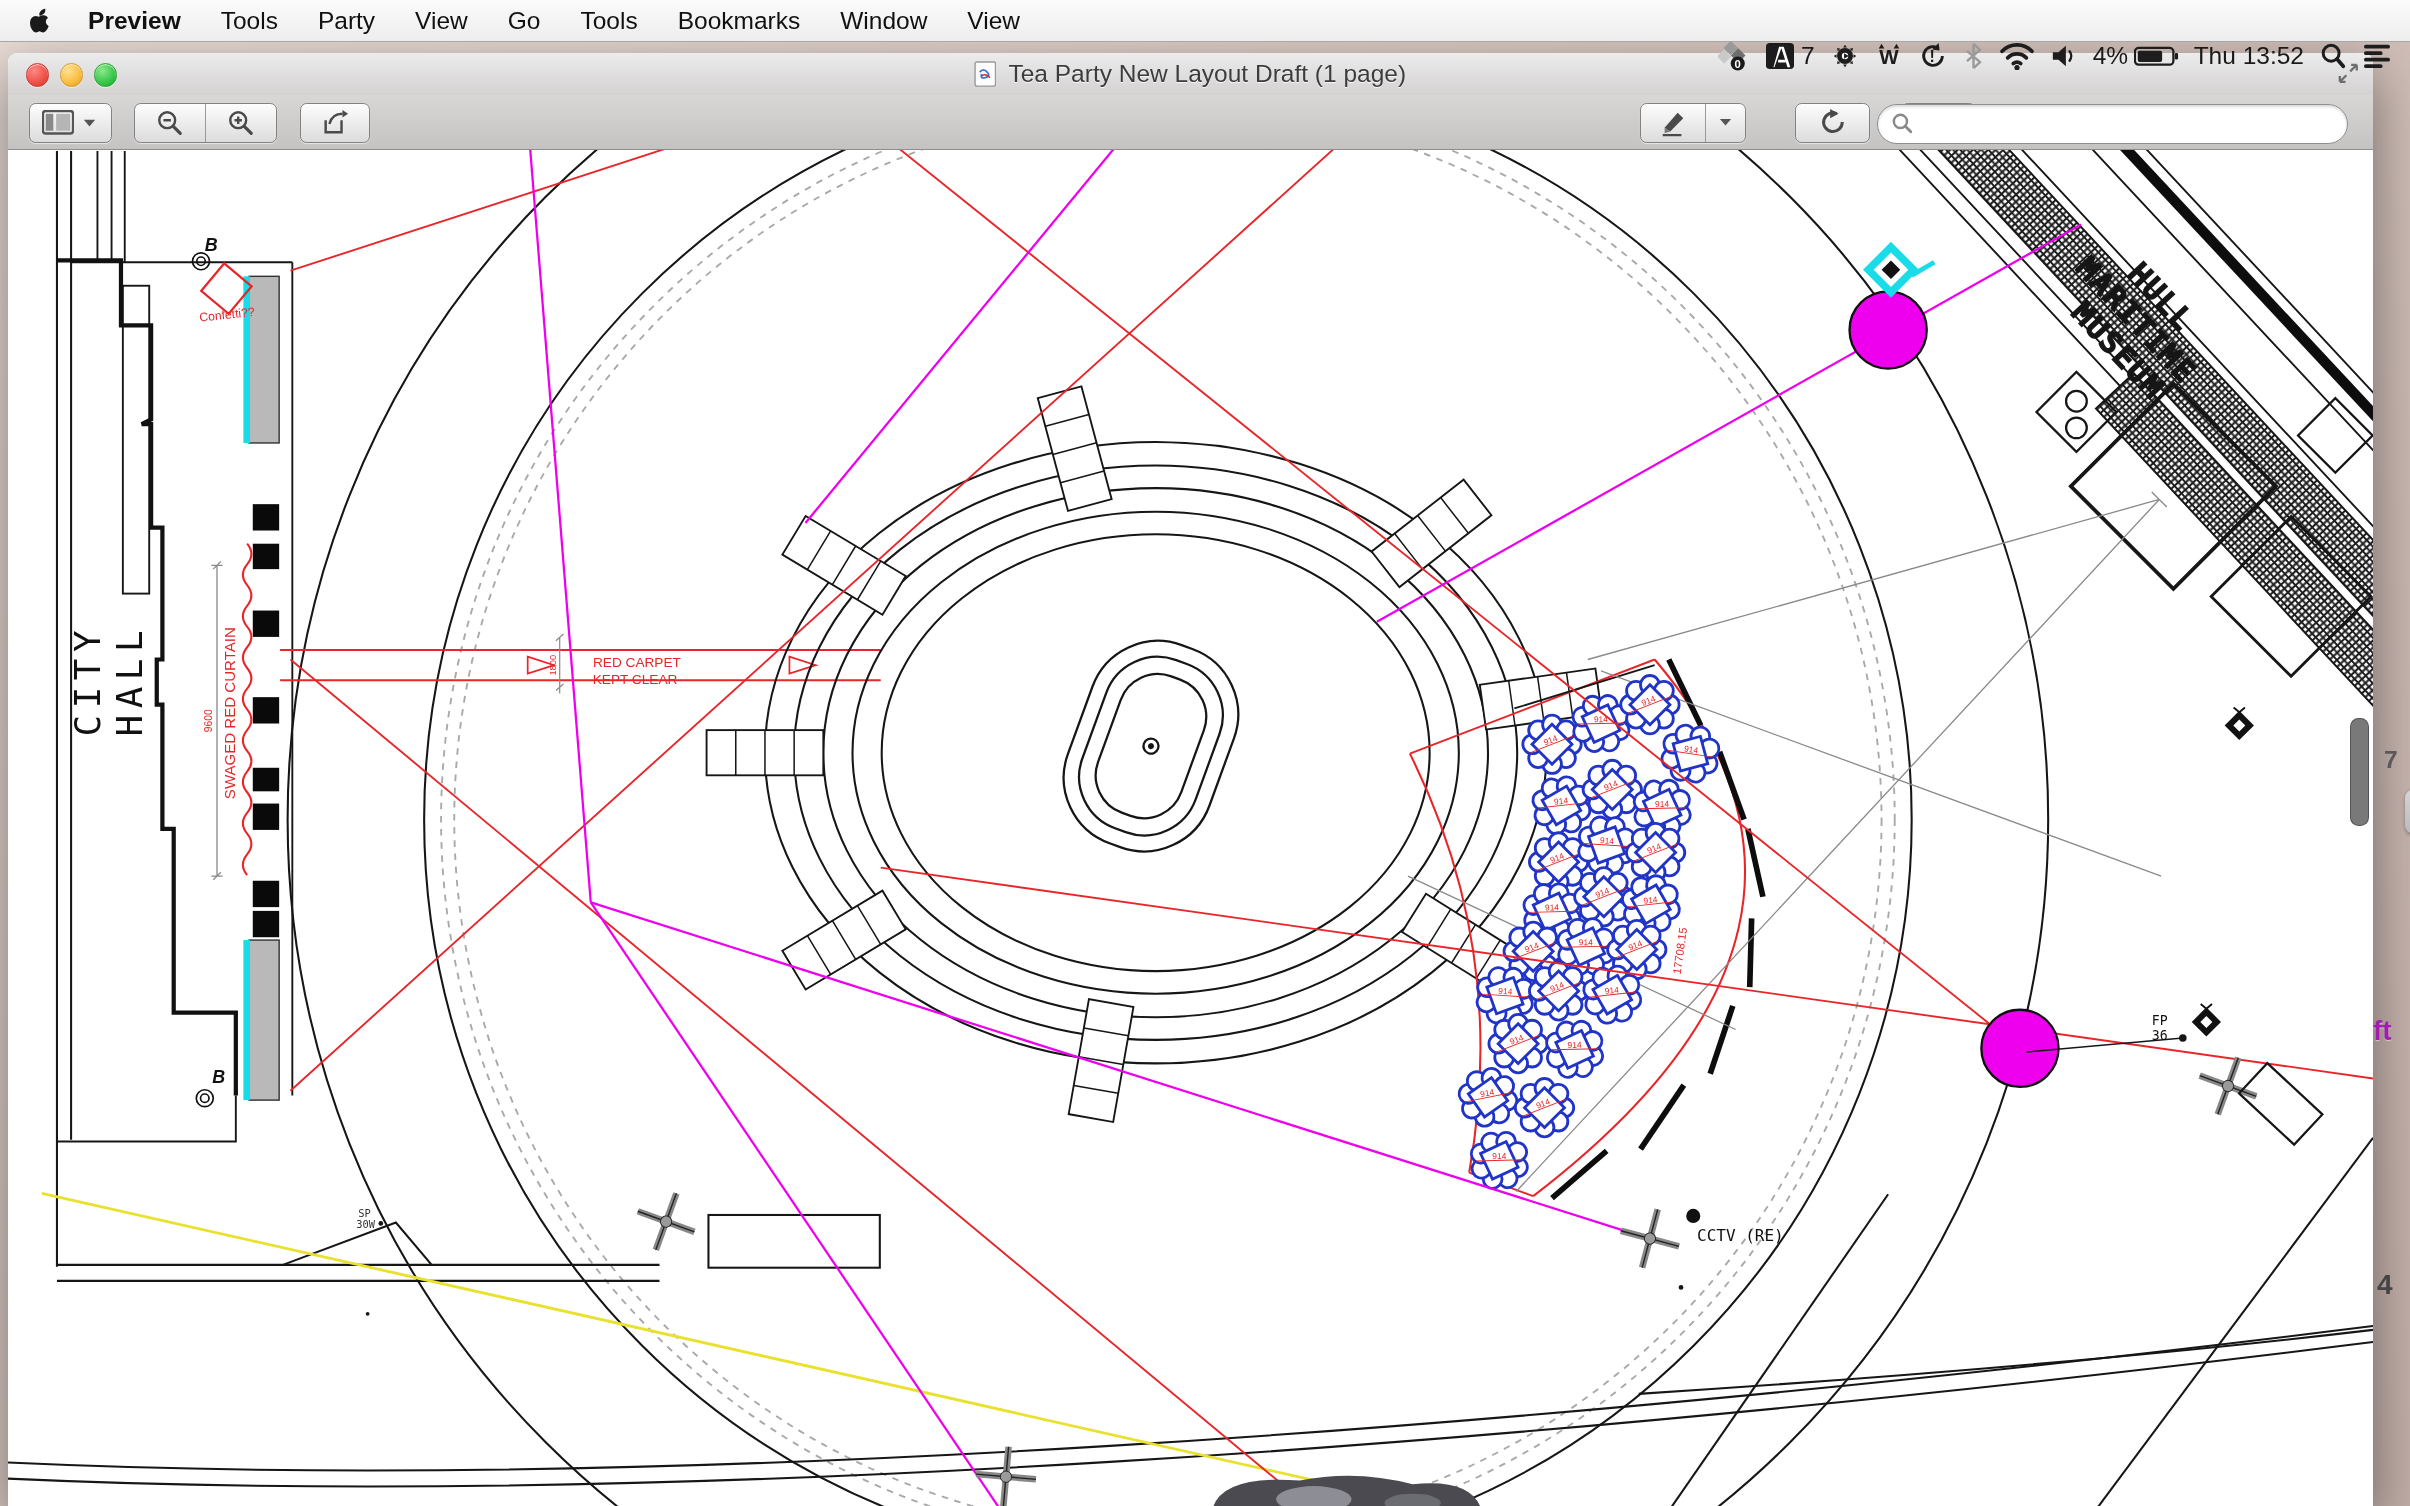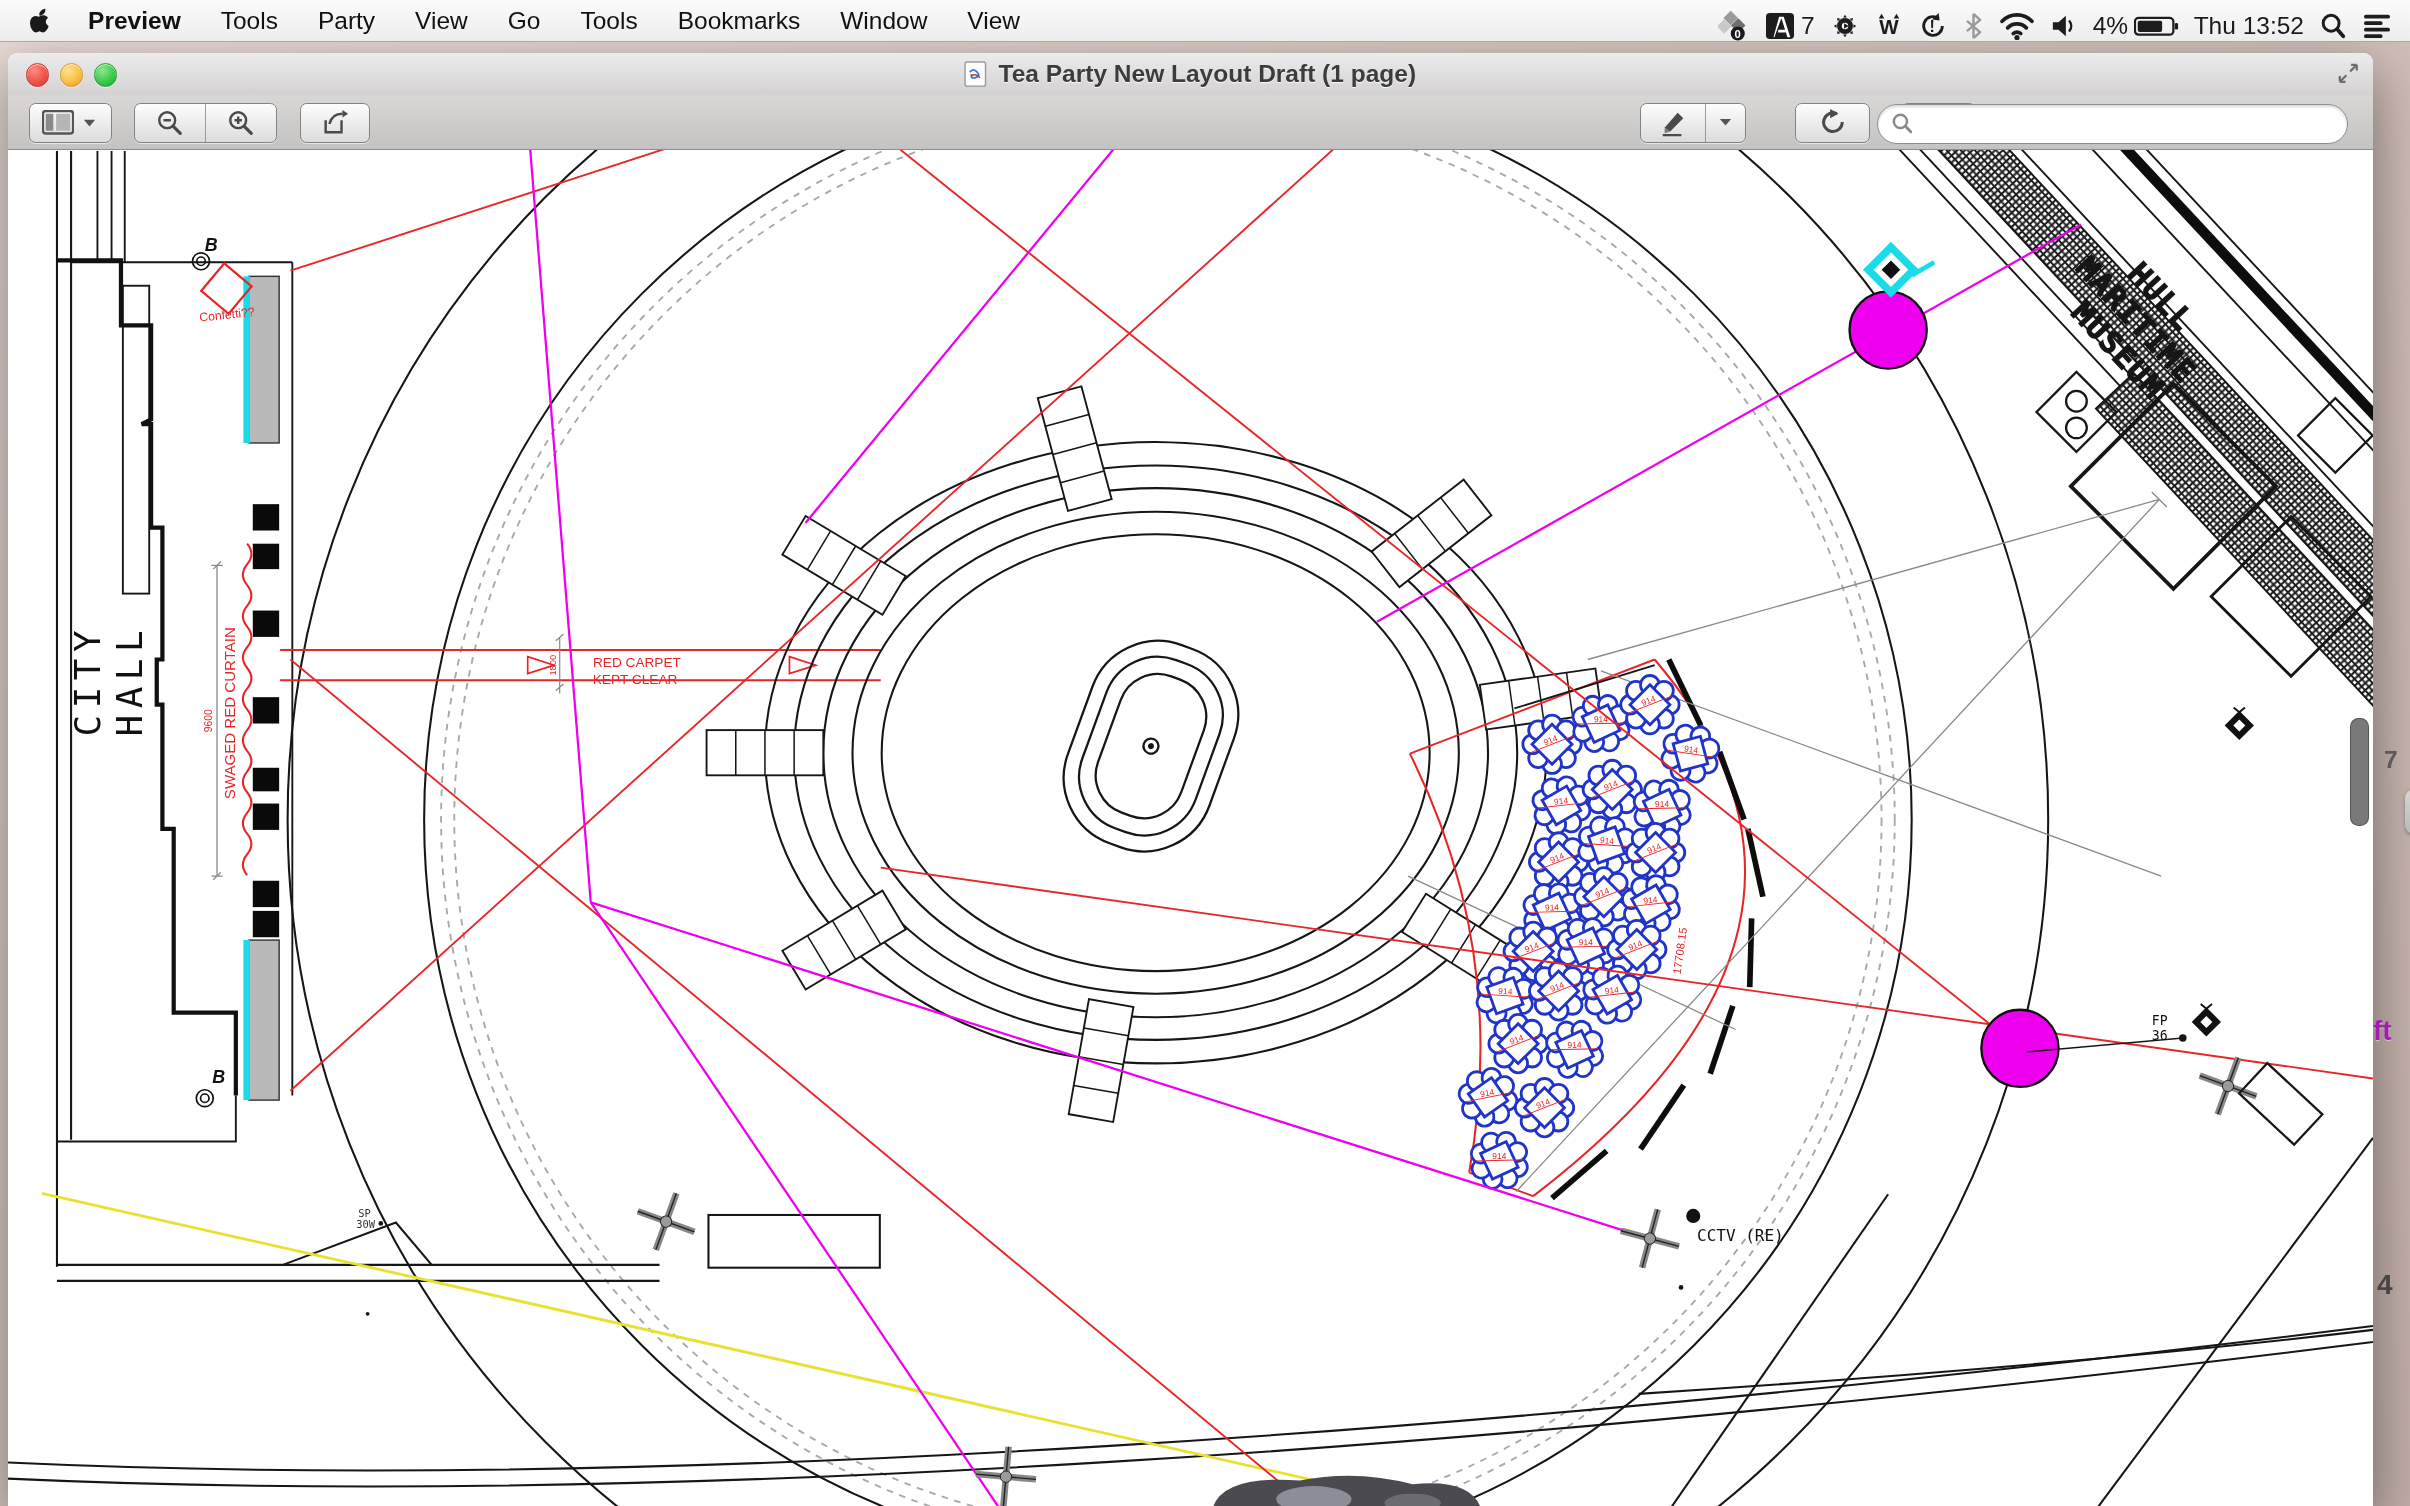--- a/index.html
+++ b/index.html
@@ -1,41 +1,41 @@
 <!DOCTYPE html>
 <html style="font-size:15px"><head>
 <meta charset="utf-8">
 <style>
   html,body{margin:0;padding:0;width:2411px;height:1507px;overflow:hidden;
     font-family:"Liberation Sans",sans-serif;
     background:linear-gradient(135deg,#e9dcd6 0%,#d8c7c0 40%,#c2aea8 100%);}
   
   #menubar{position:absolute;left:0;top:0;width:2411px;height:41px;
     background:linear-gradient(#fbfbfb,#ededed);border-bottom:0.9px solid #a8a8a8;
-    display:flex;align-items:flex-end;z-index:50;}
+    display:flex;align-items:flex-start;z-index:50;flex-direction:column;}
   #menubar .left{display:flex;align-items:center;gap:0;}
   .menu-item{font-size:24.5px;color:#111;padding:0 20px;line-height:41px;}
   .menu-item.app{font-weight:bold;padding-left:22.6px;}
   #apple-menu{padding:0 13px 0 28px;display:flex;align-items:center;}
   #menubar .right{margin-left:auto;display:flex;align-items:center;gap:15px;padding-right:19px;}
   .status-item{display:flex;align-items:center;gap:5.6px;color:#1a1a1a;font-size:24.5px;}
   .status-item svg{display:block;}
   
   #window{position:absolute;left:7.5px;top:53px;width:2365px;height:1454px;
     border-radius:9.4px 9.4px 0 0;box-shadow:0 19px 56px rgba(0,0,0,.45);
     background:#fff;overflow:hidden;}
   #titlebar{position:absolute;left:0;top:0;width:100%;height:42px;
     background:linear-gradient(#ececec,#d4d1d1);border-bottom:0.9px solid #b4b1b1;
     border-radius:9.4px 9.4px 0 0;}
   .tl{position:absolute;top:10.4px;width:21.7px;height:21.7px;border-radius:50%;box-shadow:inset 0 0.9px 0.9px rgba(255,255,255,.7),0 0.9px 0.9px rgba(255,255,255,.6);}
   #tl-close{left:18px;background:radial-gradient(circle at 35% 30%,#ff8a84,#ec5046 60%,#d0352c);border:0.9px solid #c23a32;}
   #tl-min{left:52px;background:radial-gradient(circle at 35% 30%,#ffe093,#f8bd3f 60%,#df9b22);border:0.9px solid #cf9a32;}
   #tl-zoom{left:86px;background:radial-gradient(circle at 35% 30%,#8ee88a,#35c649 60%,#1fa32e);border:0.9px solid #2f9e38;}
   #title{position:absolute;left:0;right:0;top:0;height:42px;display:flex;align-items:center;justify-content:center;gap:12px;
-    font-size:24.5px;font-weight:700;color:#3c3c3c;text-shadow:0 0.9px 0 rgba(255,255,255,.8);}
+    font-size:24.5px;font-weight:400;color:#3c3c3c;text-shadow:0 0.9px 0 rgba(255,255,255,.8);}
   #fullscreen-btn{position:absolute;right:13px;top:9.4px;}
   #toolbar{position:absolute;left:0;top:42px;width:100%;height:54px;
     background:linear-gradient(#d9d6d6,#c5c2c2);border-bottom:0.9px solid #8f8c8c;}
   .tb-btn{position:absolute;top:7.5px;height:38px;border:0.9px solid #828282;border-radius:6.6px;
     background:linear-gradient(#fdfdfd,#dcdcdc);box-shadow:0 0.9px 0.9px rgba(255,255,255,.6);
     display:flex;align-items:center;justify-content:center;}
   .tb-seg{border-right:0.9px solid #9a9a9a;height:100%;display:flex;align-items:center;justify-content:center;}
   .tb-seg:last-child{border-right:none;}
   #search-field{position:absolute;right:24.5px;top:8.5px;width:443px;height:38px;border-radius:20px;
     border:0.9px solid #8f8f8f;background:#fff;box-shadow:inset 0 1.9px 2.8px rgba(0,0,0,.15);

